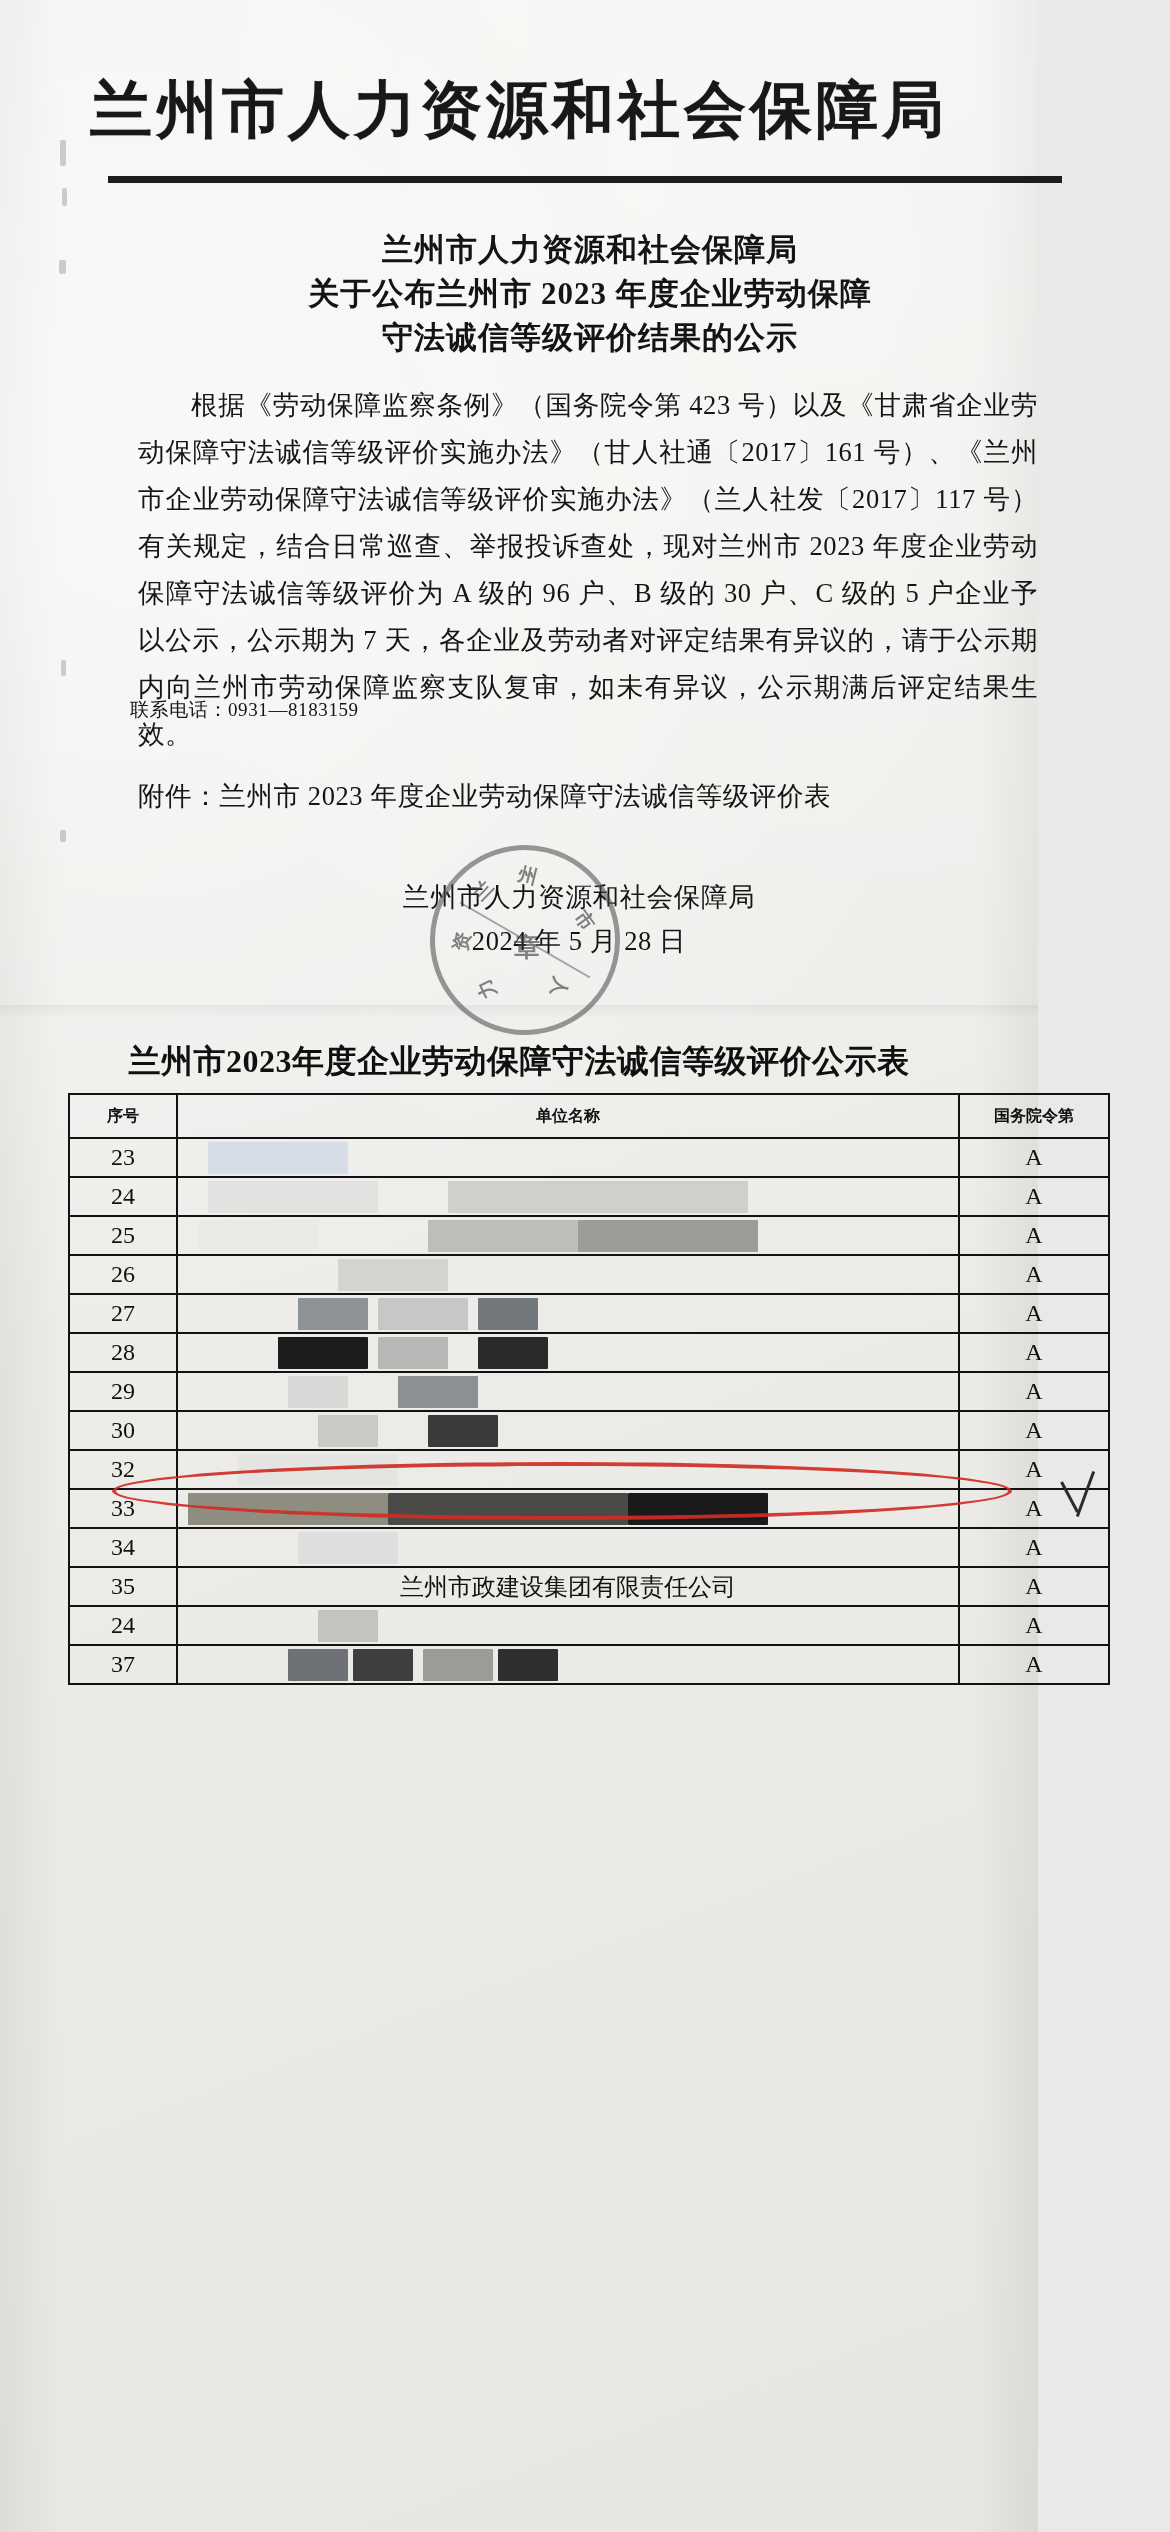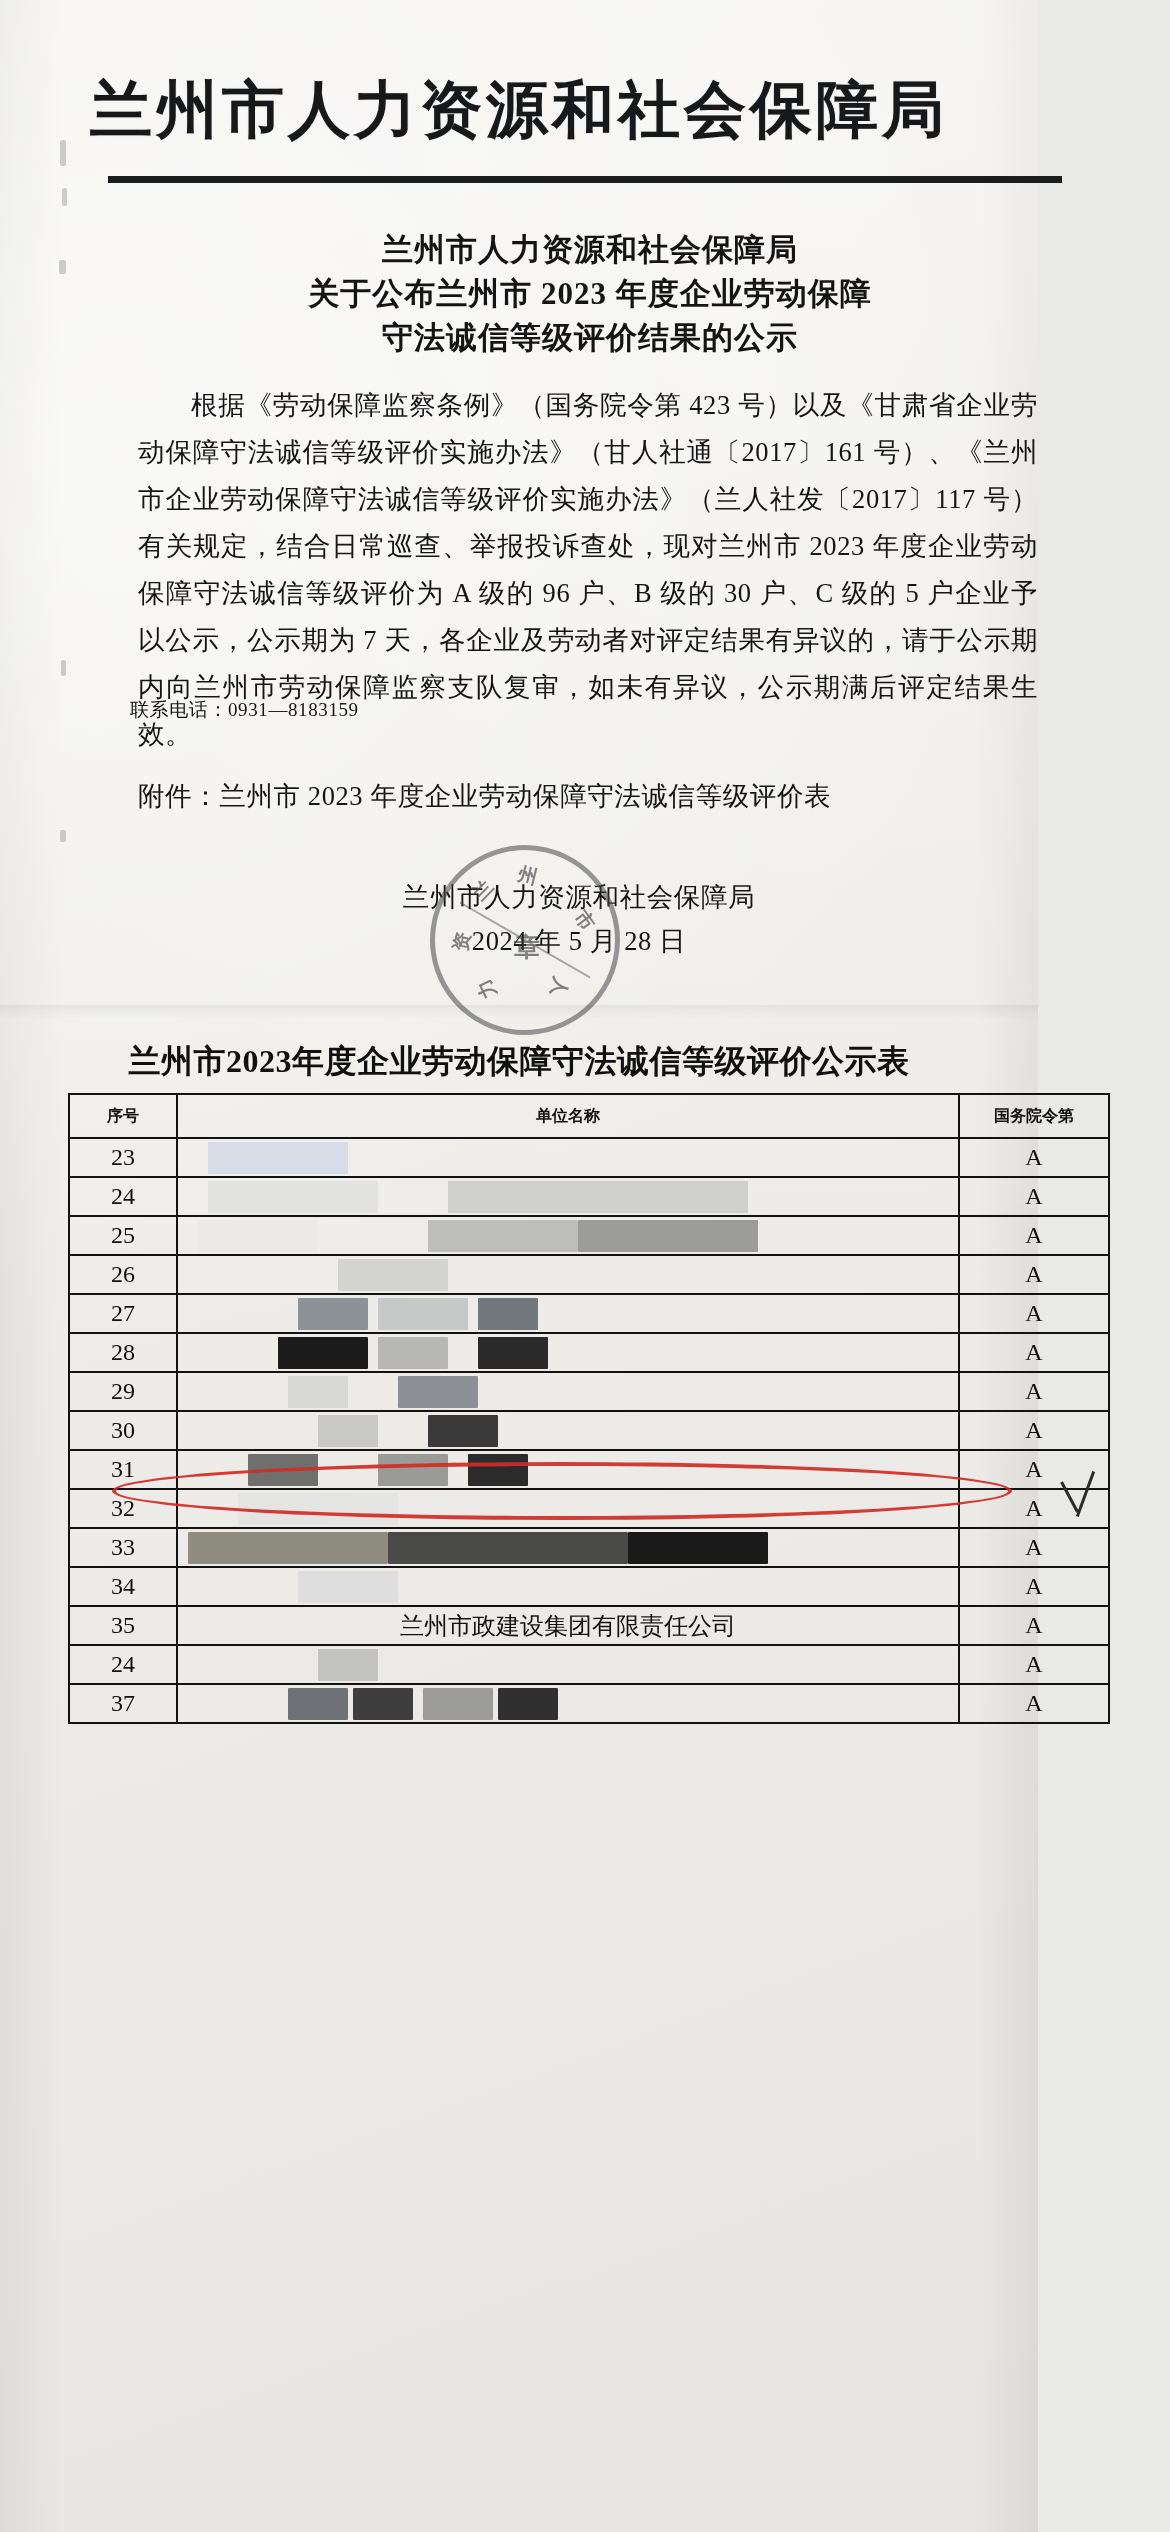--- a/index.html
+++ b/index.html
@@ -381,29 +381,20 @@
         </tr>
         <tr>
           <td>30</td>
           <td class="name-cell">
             <span class="redact" style="left:140px;width:60px;background:#c9c9c6;"></span>
             <span class="redact" style="left:250px;width:70px;background:#3a3a3a;"></span>
           </td>
           <td>A</td>
         </tr>
         <tr>
-          <td>31</td>
-          <td class="name-cell">
-            <span class="redact" style="left:70px;width:70px;background:#6f6f6d;"></span>
-            <span class="redact" style="left:200px;width:70px;background:#9a9a97;"></span>
-            <span class="redact" style="left:290px;width:60px;background:#2b2b2b;"></span>
-          </td>
-          <td>A</td>
-        </tr>
-        <tr>
           <td>32</td>
           <td class="name-cell">
             <span class="redact" style="left:60px;width:160px;background:#e4e4e2;"></span>
           </td>
           <td>A</td>
         </tr>
         <tr>
           <td>33</td>
           <td class="name-cell">
             <span class="redact" style="left:10px;width:200px;background:#8f8c80;"></span>

